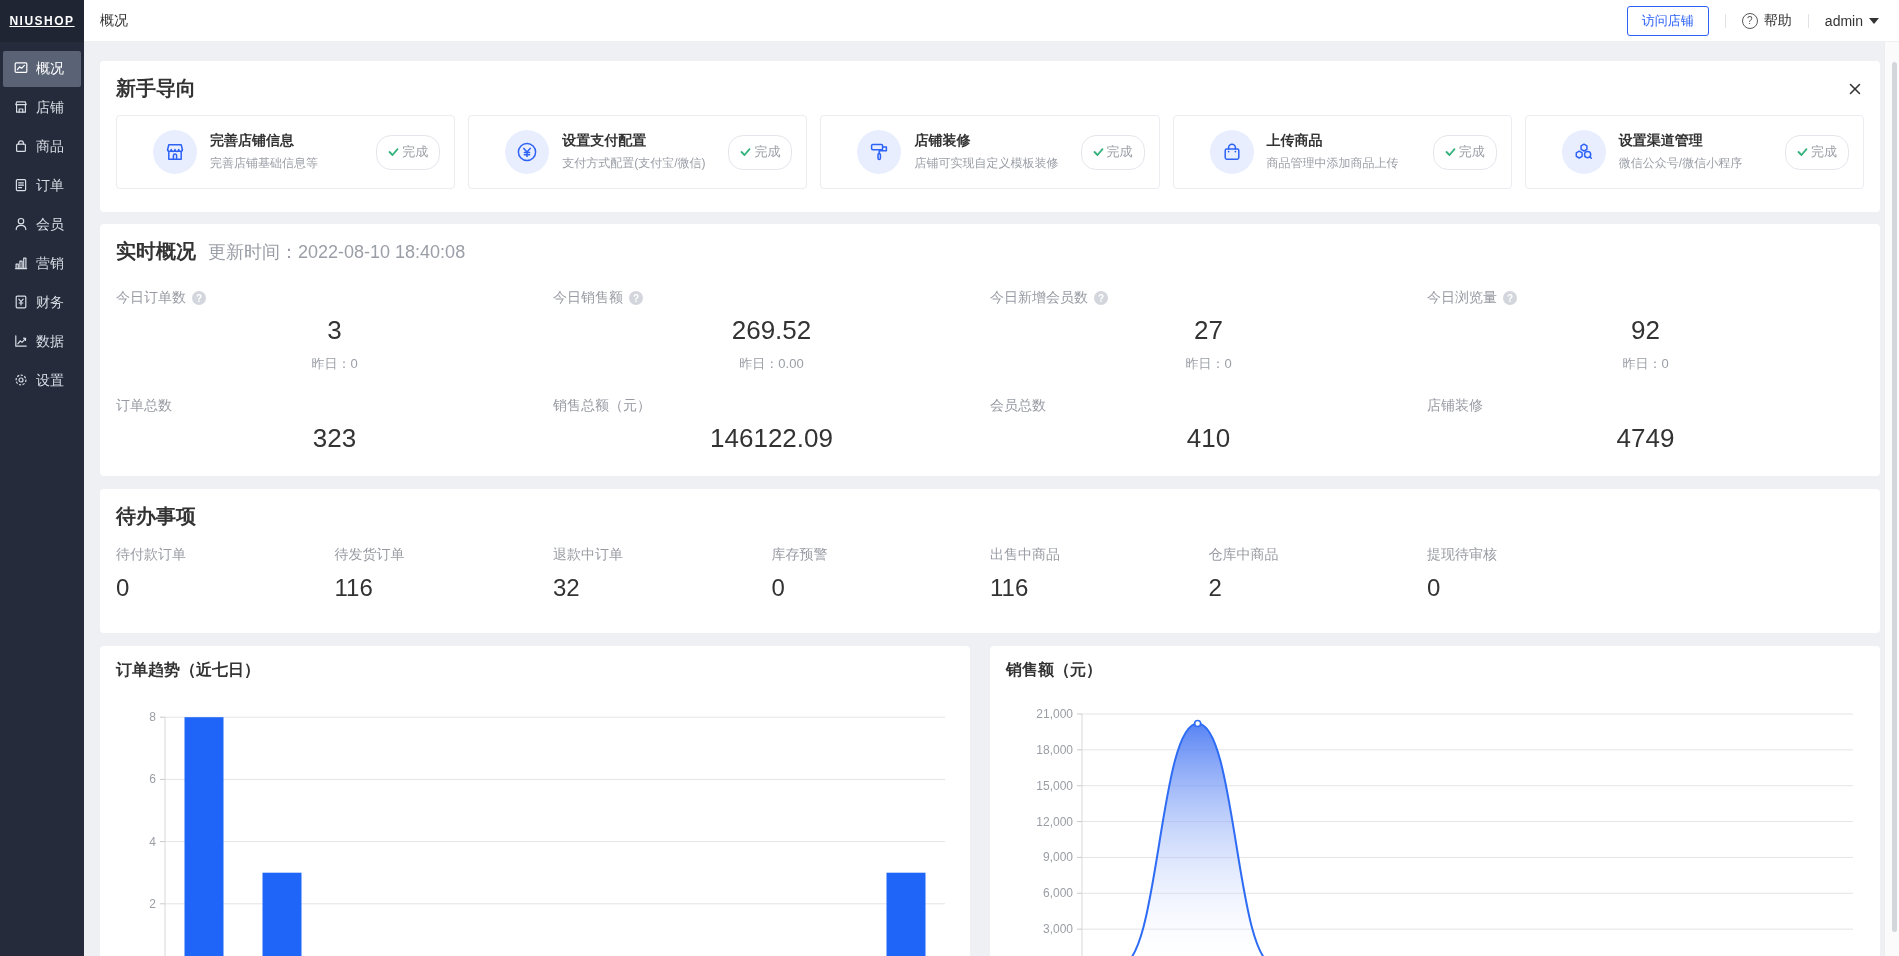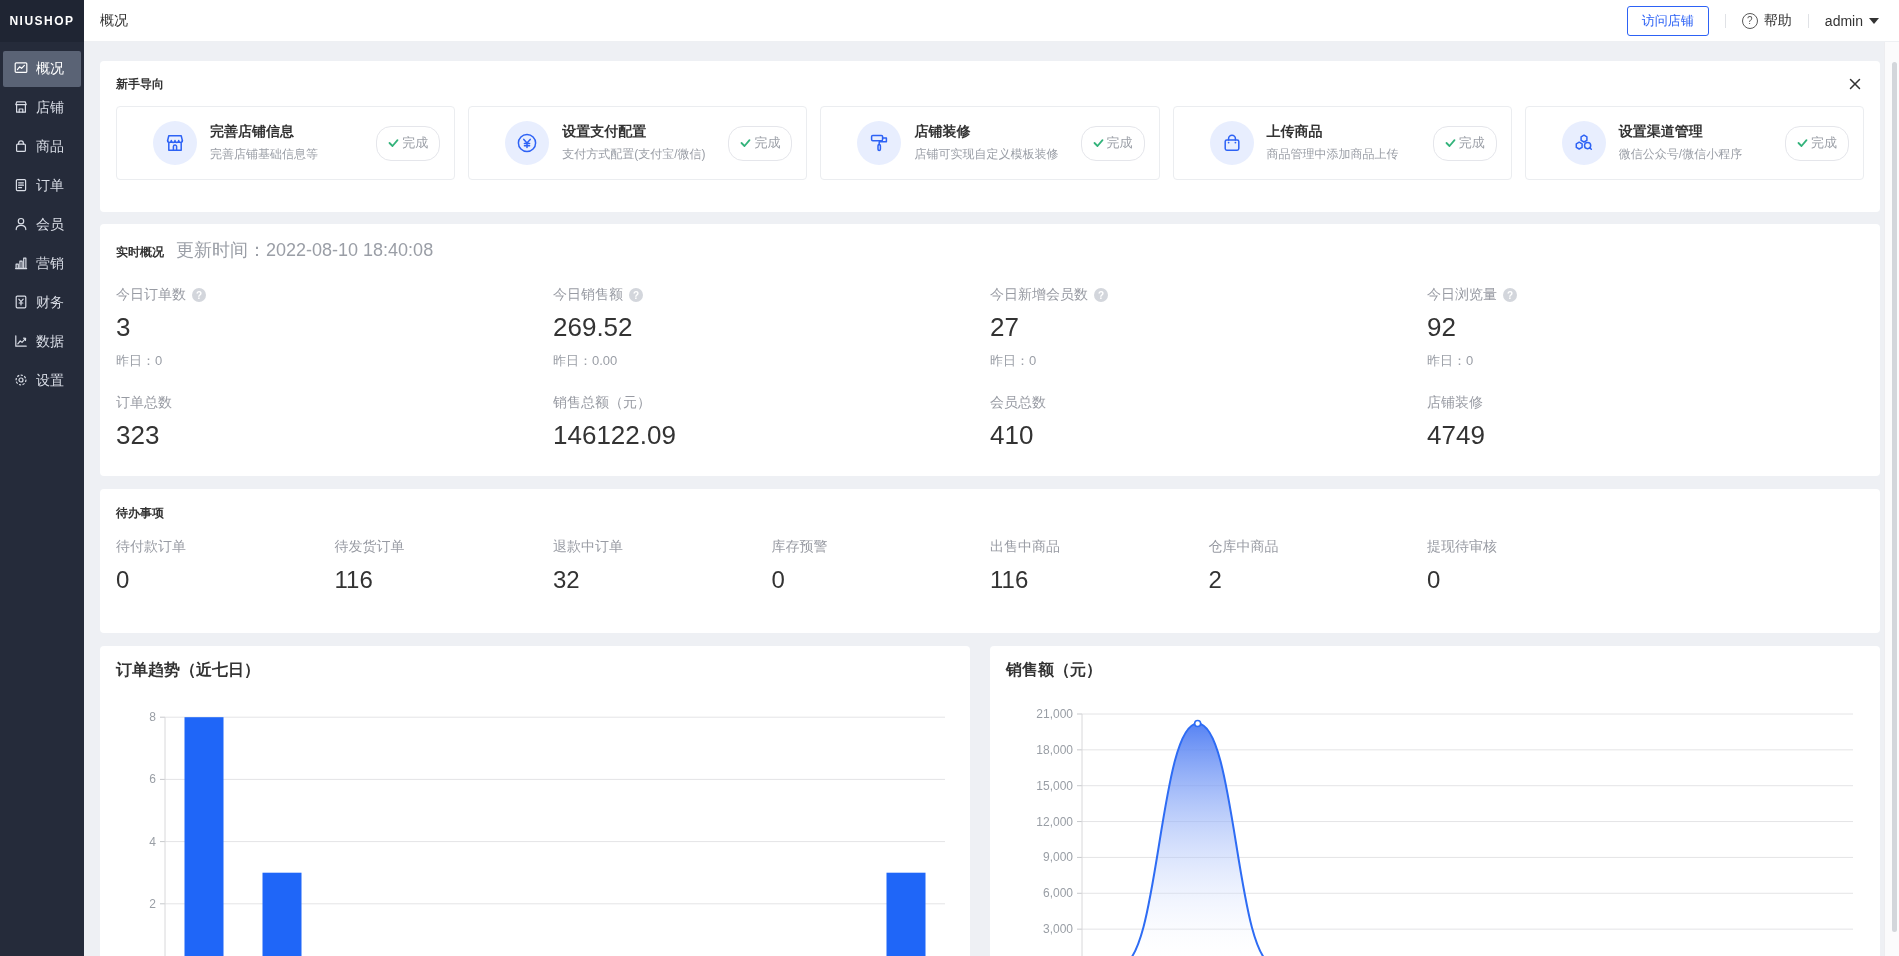--- a/index.html
+++ b/index.html
@@ -6,21 +6,21 @@
   html,body { width:1899px; height:956px; }
   body {
     position:relative; overflow:hidden;
     background:#eef0f4;
     font-family:"Liberation Sans","DejaVu Sans",sans-serif;
     color:#333;
   }
   
   .sidebar { position:absolute; left:0; top:0; width:84px; height:956px; background:#252b3a; z-index:5; }
   .logo { height:42px; display:flex; align-items:center; justify-content:center;
-          background:#1f2533; color:#fff; font-size:12px; font-weight:bold; letter-spacing:1.5px; }
+          background:#1f2533; color:#fff; font-size:12px; font-weight:bold; letter-spacing:1.5px;text-decoration:underline; }
   .nav { padding-top:6px; }
   .nav-item { height:36px; margin:3px 3px; border-radius:2px; display:flex; align-items:center;
               padding-left:10px; gap:7px; color:#d9dde6; font-size:14px; cursor:pointer; }
   .nav-item svg { flex:0 0 auto; }
   .nav-item.active { background:#5a6375; color:#fff; }
   .nav-item.active svg * { stroke:#fff; }
   
   .topbar { position:absolute; left:84px; top:0; width:1815px; height:42px; background:#fff;
             border-bottom:1px solid #eef0f3; display:flex; align-items:center; z-index:4; }
   .breadcrumb { margin-left:16px; font-size:14px; color:#333; }
@@ -31,38 +31,38 @@
   .help-wrap { display:flex; align-items:center; gap:6px; font-size:14px; color:#333; cursor:pointer; }
   .q-circle { width:16px; height:16px; border:1px solid #595959; border-radius:50%;
               display:inline-flex; align-items:center; justify-content:center;
               font-size:10px; color:#595959; line-height:1; }
   .admin-wrap { display:flex; align-items:center; gap:6px; font-size:14px; color:#333; cursor:pointer; }
   .caret-down { width:0; height:0; border-left:5px solid transparent; border-right:5px solid transparent;
                 border-top:6px solid #333; }
   
   .content { position:absolute; left:84px; top:42px; width:1815px; height:914px; overflow:hidden; }
   .panel { background:#fff; border-radius:4px; margin-left:16px; width:1780px; padding:14px 16px; }
-  .panel-title { font-size:12px; font-weight:bold; color:#333; }
+  .panel-title { font-size:20px; font-weight:bold; color:#333; }
   
   .guide-panel { margin-top:19px; height:151px; }
   .guide-head { display:flex; align-items:center; justify-content:space-between; }
   .close-btn { cursor:pointer; display:flex; padding:2px; }
   .guide-cards { margin-top:13px; display:flex; gap:13px; }
   .g-card { flex:1; height:74px; border:1px solid #ebedf0; border-radius:4px; background:#fff;
             display:flex; align-items:center; padding:0 14px 0 36px; cursor:pointer; }
   .g-icon { width:44px; height:44px; border-radius:50%; background:#e8eefe; flex:0 0 auto;
             display:flex; align-items:center; justify-content:center; }
   .g-text { margin-left:13px; min-width:0; }
   .g-title { font-size:14px; font-weight:bold; color:#333; }
   .g-sub { font-size:12px; color:#9a9ea6; margin-top:5px; white-space:nowrap; }
   .done-badge { margin-left:auto; height:35px; border:1px solid #e5e6eb; border-radius:15px;
                 display:flex; align-items:center; gap:3px; padding:0 11px;
                 font-size:13px; color:#9a9ea6; background:#fff; flex:0 0 auto;justify-content:center; }
   
-  .realtime-panel { margin-top:12px; height:252px; }
+  .realtime-panel { margin-top:12px; height:252px;text-align:center; }
   .rt-head { display:flex; align-items:baseline; gap:12px; }
   .update-time { font-size:18px; color:#9a9ea6; }
   .stat-grid { display:grid; grid-template-columns:repeat(4,1fr); margin-top:24px; }
   .stat-label { display:flex; align-items:center; gap:6px; font-size:14px; color:#989ba3; }
   .tip-circle { width:14px; height:14px; border-radius:50%; background:#d3d6dc; color:#fff;
                 display:inline-flex; align-items:center; justify-content:center;
                 font-size:10px; font-weight:bold; cursor:pointer; }
   .stat-value { font-size:26px; color:#333; margin-top:8px; font-weight:500; }
   .stat-yest { font-size:13px; color:#9a9ea6; margin-top:9px; }
   .totals-grid { display:grid; grid-template-columns:repeat(4,1fr); margin-top:24px; }

